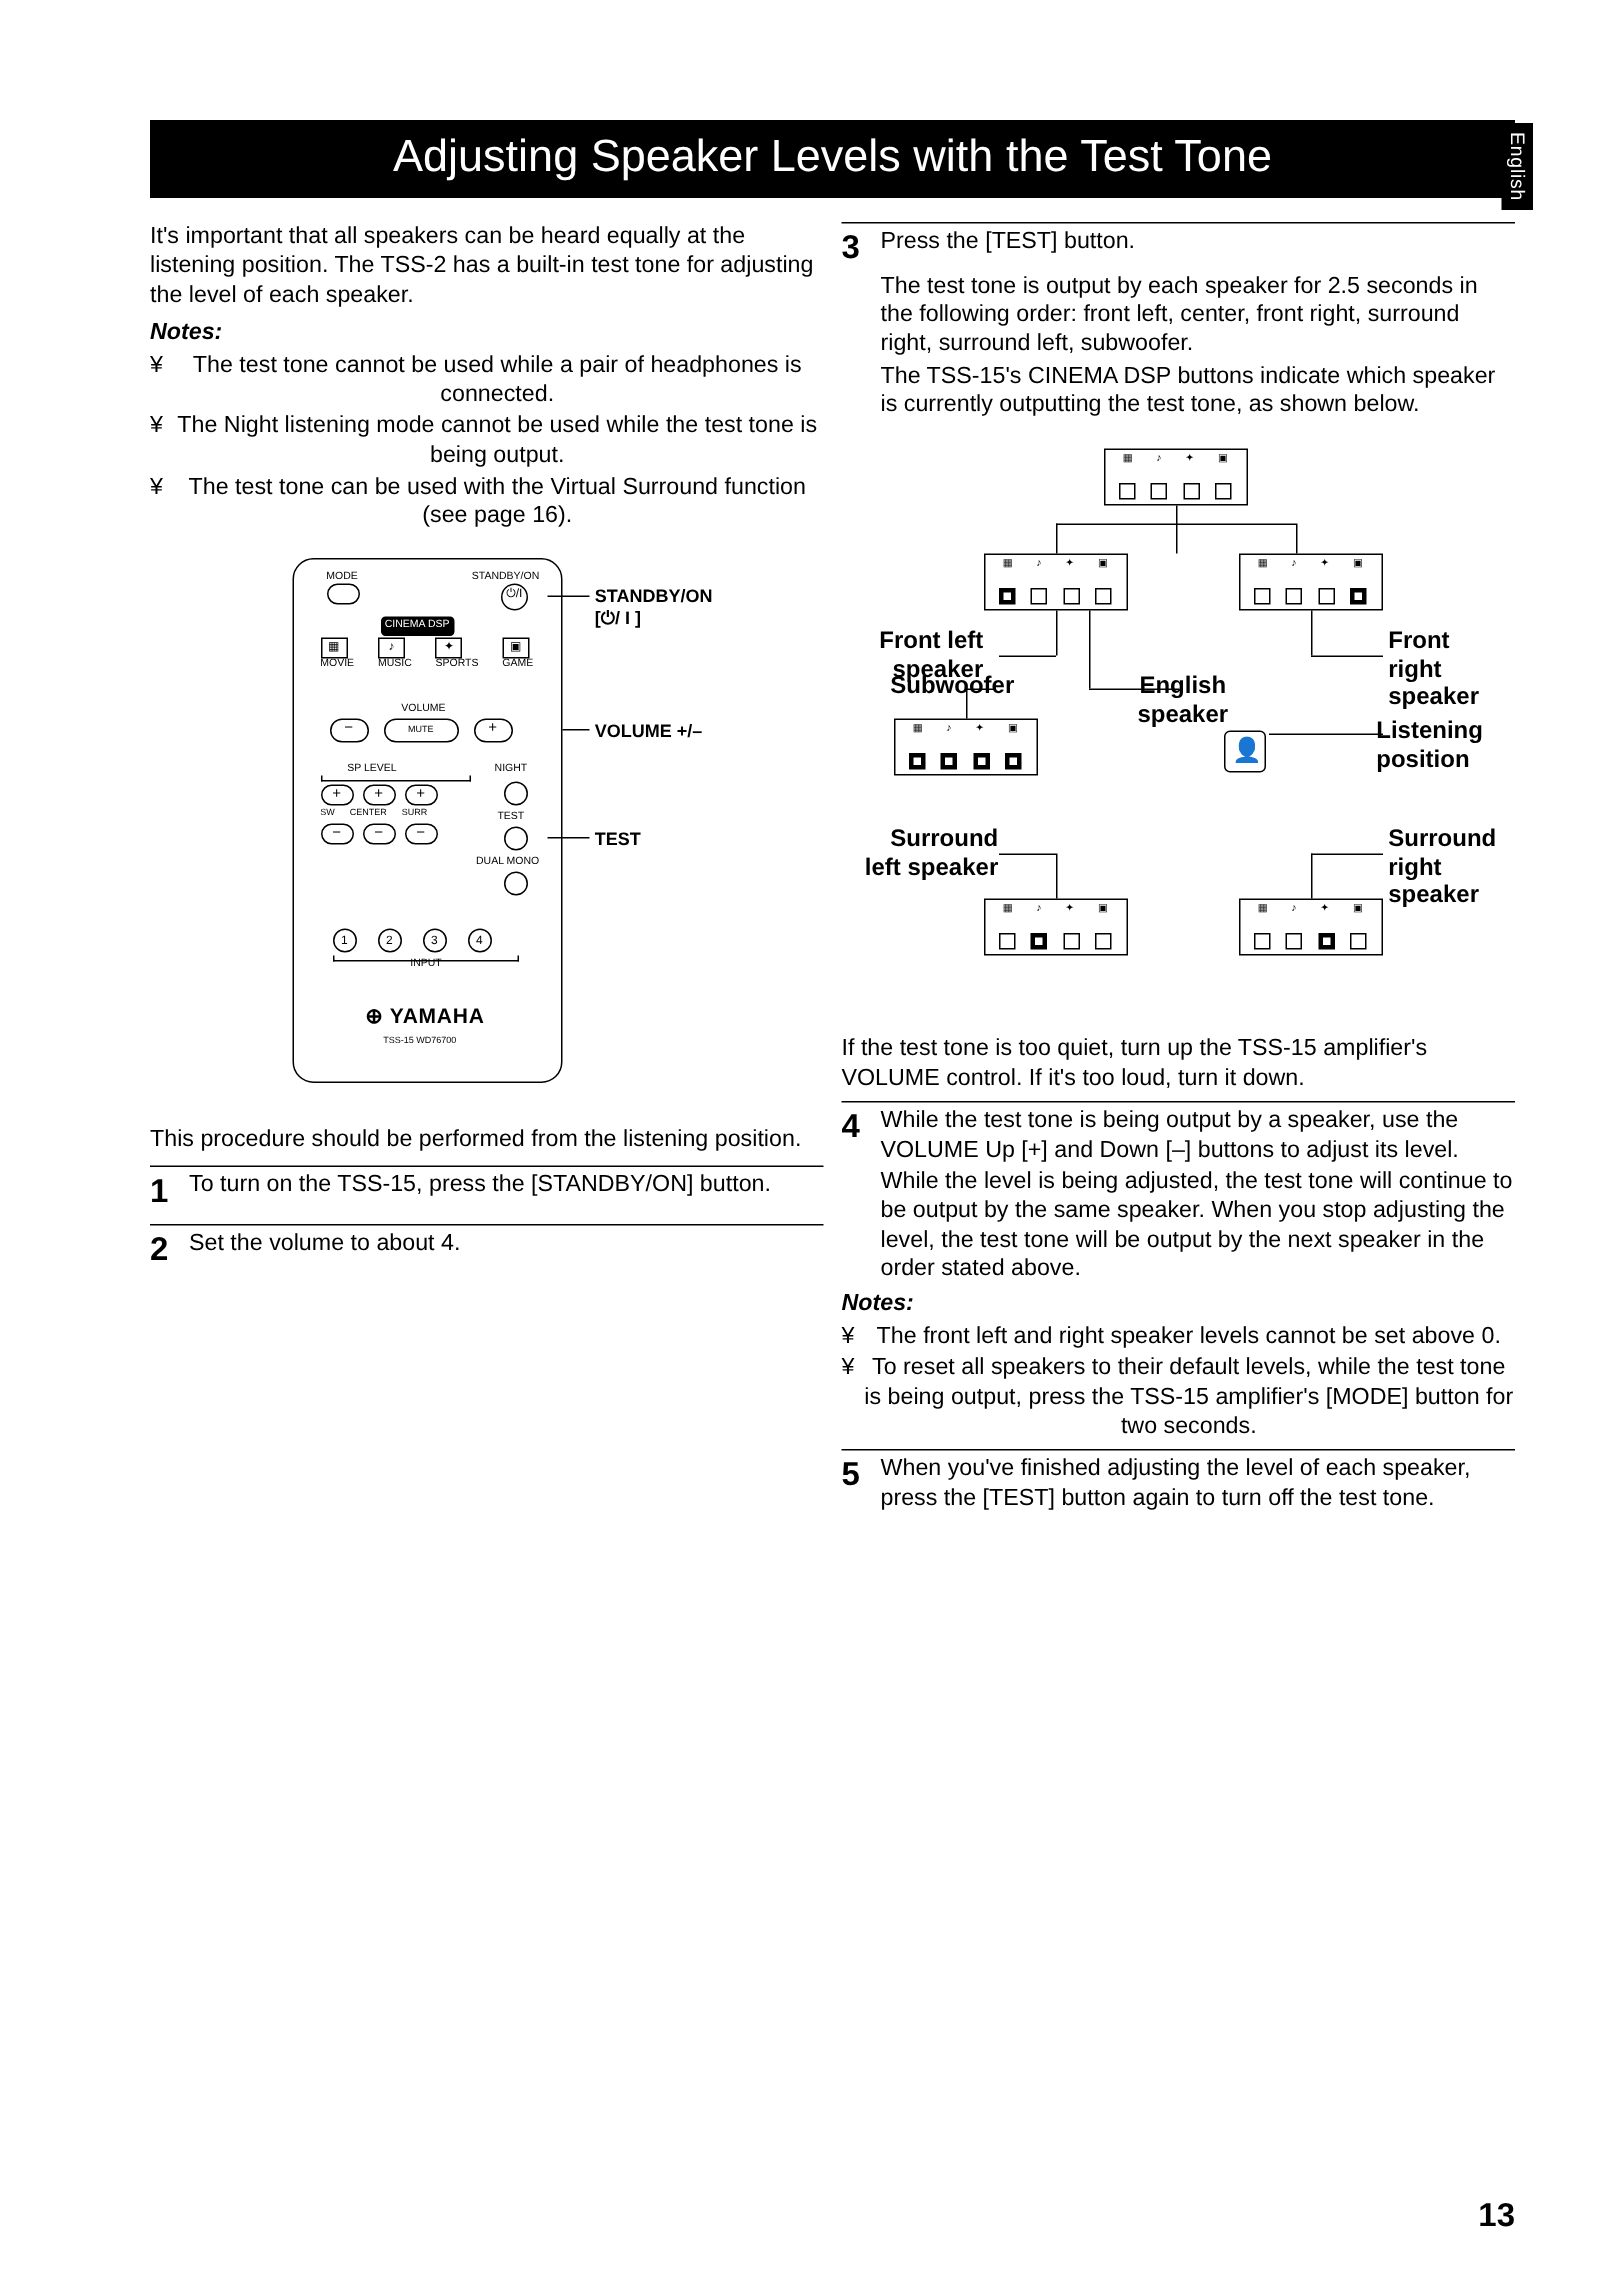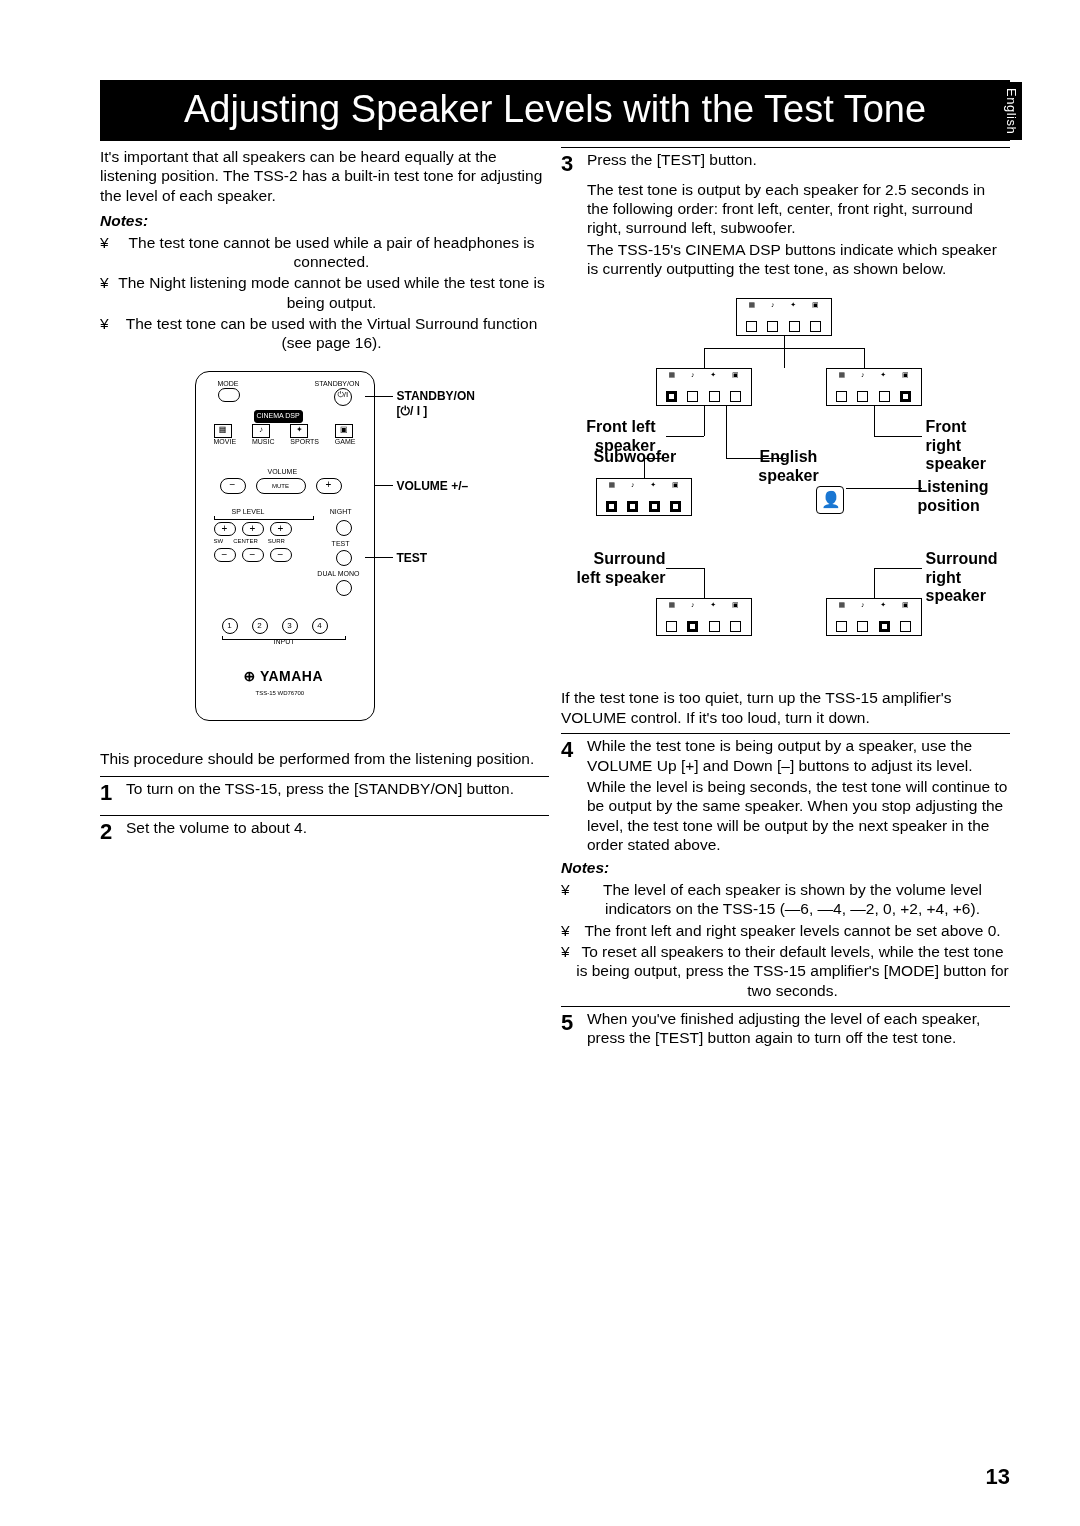--- a/index.html
+++ b/index.html
@@ -11,23 +11,23 @@
     position: relative;
     background: #fff;
   }
   .page {
     padding: 80px 70px 0 100px;
   }
   .title-bar {
     background: #000;
     color: #fff;
     text-align: center;
-    font-size: 38px;
+    font-size: 30px;
     padding: 8px 0 10px;
-    margin-bottom: 6px;
+    margin-bottom: 16px;
     font-weight: 400;
   }
   .side-tab {
     position: absolute;
     top: 82px;
     right: 58px;
     background: #000;
     color: #fff;
     font-size: 13px;
     writing-mode: vertical-rl;
@@ -363,24 +363,23 @@
         <div class="arrow-line" style="left:298px;top:270px;width:48px;height:1px;"></div>
       </div>
 
       <div class="note2-body">If the test tone is too quiet, turn up the TSS-15 amplifier's VOLUME control. If it's too loud, turn it down.</div>
 
       <hr class="step-rule">
       <div class="step-line">
         <div class="step-num">4</div>
         <div class="step-head">While the test tone is being output by a speaker, use the VOLUME Up [+] and Down [–] buttons to adjust its level.</div>
       </div>
-      <div class="step-body">While the level is being seconds, the test tone will continue to be output by the same speaker. When you stop adjusting the level, the test tone will be output by the next speaker in the order stated above.</div>
+      <div class="step-body">While the level is being adjusted, the test tone will continue to be output by the same speaker. When you stop adjusting the level, the test tone will be output by the next speaker in the order stated above.</div>
 
       <div class="notes-head" style="margin-top:4px;">Notes:</div>
-      <div class="bullet">The level of each speaker is shown by the volume level indicators on the TSS-15 (—6, —4, —2, 0, +2, +4, +6).</div>
       <div class="bullet">The front left and right speaker levels cannot be set above 0.</div>
       <div class="bullet">To reset all speakers to their default levels, while the test tone is being output, press the TSS-15 amplifier's [MODE] button for two seconds.</div>
 
       <hr class="step-rule">
       <div class="step-line">
         <div class="step-num">5</div>
         <div class="step-head">When you've finished adjusting the level of each speaker, press the [TEST] button again to turn off the test tone.</div>
       </div>
     </div>
   </div>

